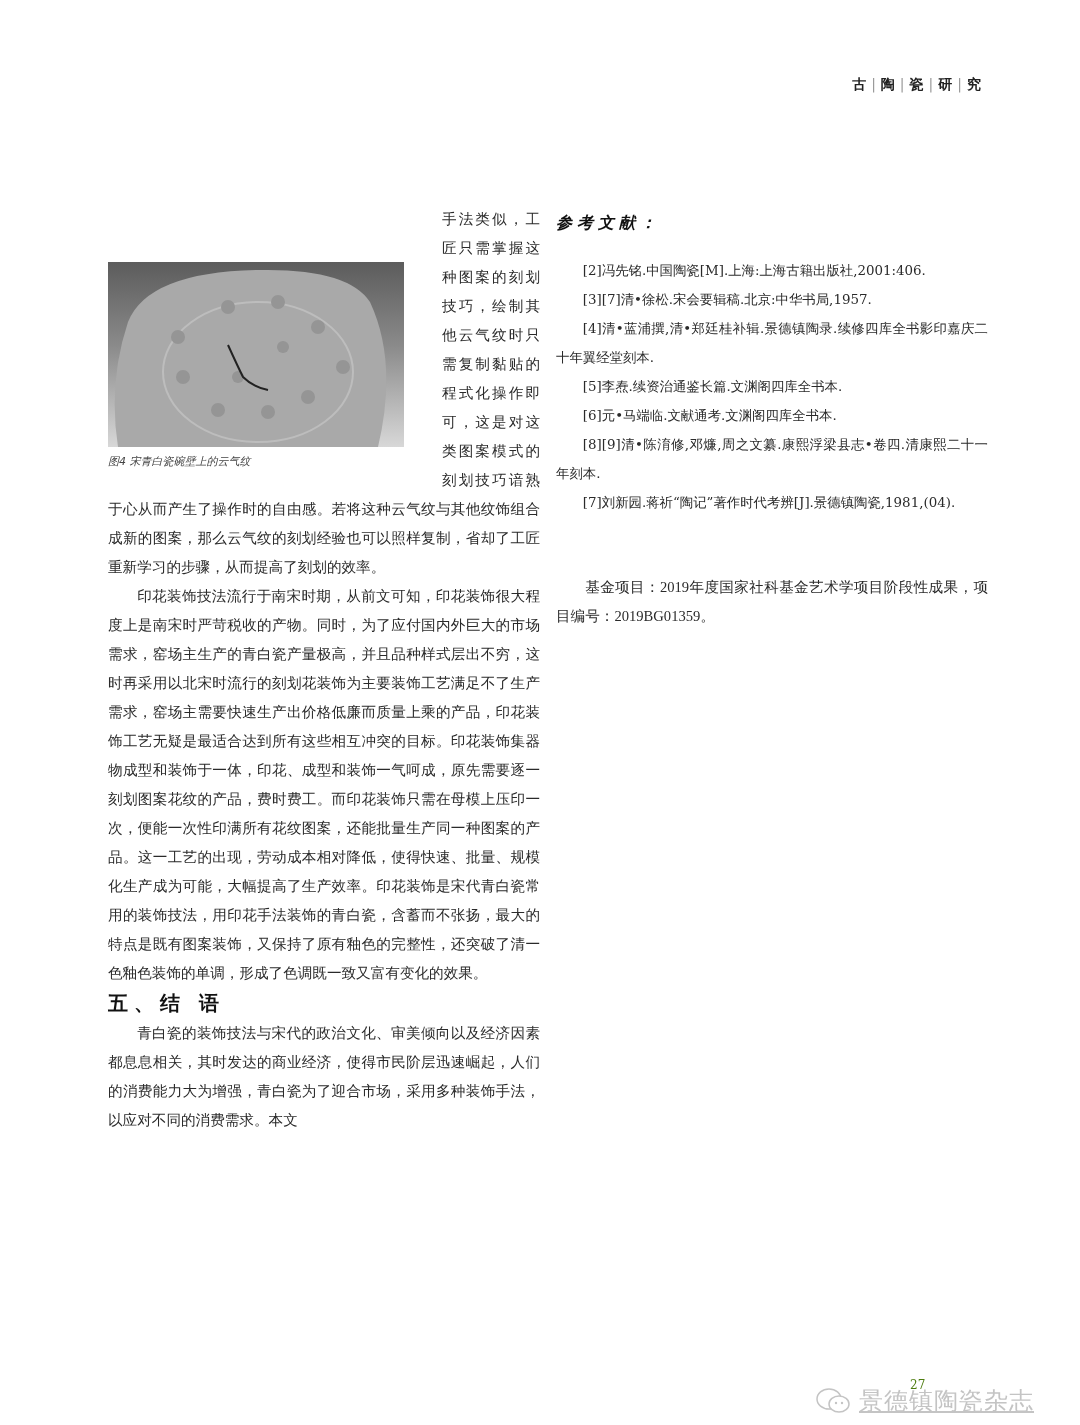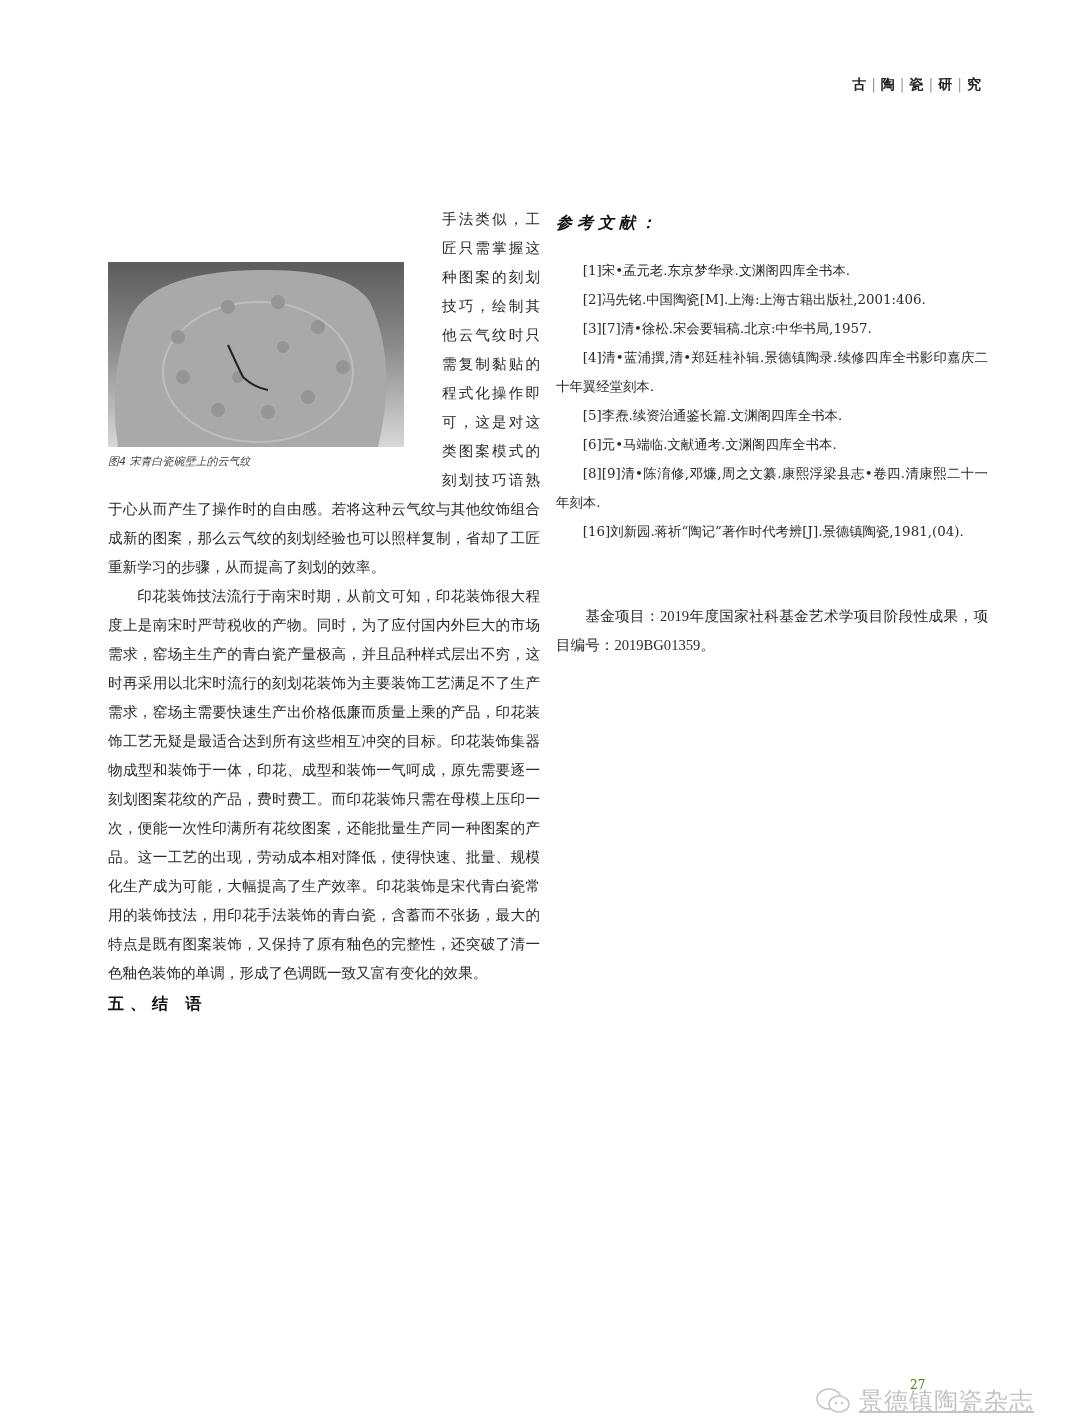--- a/index.html
+++ b/index.html
@@ -19,21 +19,21 @@
     .indent { text-indent: 2em; }
     .figure-wrap { float: left; width: 320px; margin: 8px 14px 0 0; }
     .figure-img {
       width: 296px; height: 185px; position: relative; overflow: hidden;
       background: linear-gradient(180deg, #5c5c5c 0%, #8a8a8a 45%, #d8d8d8 100%);
     }
     .figure-img svg { position: absolute; left: 0; top: 0; }
     .caption { font-size: 11px; line-height: 18px; margin-top: 6px; color: #444;
       font-family: "DejaVu Sans", "Liberation Sans", sans-serif; font-style: italic; }
     .clear { clear: both; }
-    .section-title { font-weight: bold; font-size: 16px; letter-spacing: 6px; margin: 2px 0 0 0;
+    .section-title { font-weight: bold; font-size: 20px; letter-spacing: 6px; margin: 2px 0 0 0;
       font-family: "DejaVu Sans", "Liberation Sans", sans-serif; color: #111; }
     .ref-title { font-weight: bold; font-size: 16px; letter-spacing: 5px; margin: 4px 0 19px 0;
       font-style: italic; font-family: "DejaVu Serif", "Liberation Serif", serif; color: #111; }
     .ref { font-size: 13.4px; line-height: 29px; }
     .fund { margin-top: 56px; font-family: Liberation Serif, serif; }
     .watermark {
       position: absolute; left: 815px; top: 1385px; font-size: 24px; color: #c4c4c4;
       font-family: "DejaVu Sans", "Liberation Sans", sans-serif; letter-spacing: 1px;
       display: flex; align-items: center; gap: 8px; text-decoration: underline;
     }
@@ -68,33 +68,33 @@
         </g>
         <path d="M120 83 Q130 105 135 115 Q145 125 160 128" fill="none" stroke="#222" stroke-width="2"></path>
       </svg>
     </div>
     <div class="caption">图4 宋青白瓷碗壁上的云气纹</div>
   </div>
   <p>手法类似，工匠只需掌握这种图案的刻划技巧，绘制其他云气纹时只需复制黏贴的程式化操作即可，这是对这类图案模式的刻划技巧谙熟于心从而产生了操作时的自由感。若将这种云气纹与其他纹饰组合成新的图案，那么云气纹的刻划经验也可以照样复制，省却了工匠重新学习的步骤，从而提高了刻划的效率。</p>
   <div class="clear"></div>
   <p class="indent">印花装饰技法流行于南宋时期，从前文可知，印花装饰很大程度上是南宋时严苛税收的产物。同时，为了应付国内外巨大的市场需求，窑场主生产的青白瓷产量极高，并且品种样式层出不穷，这时再采用以北宋时流行的刻划花装饰为主要装饰工艺满足不了生产需求，窑场主需要快速生产出价格低廉而质量上乘的产品，印花装饰工艺无疑是最适合达到所有这些相互冲突的目标。印花装饰集器物成型和装饰于一体，印花、成型和装饰一气呵成，原先需要逐一刻划图案花纹的产品，费时费工。而印花装饰只需在母模上压印一次，便能一次性印满所有花纹图案，还能批量生产同一种图案的产品。这一工艺的出现，劳动成本相对降低，使得快速、批量、规模化生产成为可能，大幅提高了生产效率。印花装饰是宋代青白瓷常用的装饰技法，用印花手法装饰的青白瓷，含蓄而不张扬，最大的特点是既有图案装饰，又保持了原有釉色的完整性，还突破了清一色釉色装饰的单调，形成了色调既一致又富有变化的效果。</p>
   <div class="section-title">五、结 语</div>
+  <p class="indent">青白瓷的装饰技法与宋代的政治文化、审美倾向以及经济因素都息息相关，其时发达的商业经济，使得市民阶层迅速崛起，人们的消费能力大为增强，青白瓷为了迎合市场，采用多种装饰手法，以应对不同的消费需求。本文</p>
 </div>
 
 <div class="col right">
   <div class="ref-title">参考文献：</div>
   <div>
-    <p class="ref indent">[1]宋•孟元老.东京梦华录.文渊阁四库全书本.</p>
     <p class="ref indent">[2]冯先铭.中国陶瓷[M].上海:上海古籍出版社,2001:406.</p>
     <p class="ref indent">[3][7]清•徐松.宋会要辑稿.北京:中华书局,1957.</p>
     <p class="ref indent">[4]清•蓝浦撰,清•郑廷桂补辑.景德镇陶录.续修四库全书影印嘉庆二十年翼经堂刻本.</p>
     <p class="ref indent">[5]李焘.续资治通鉴长篇.文渊阁四库全书本.</p>
     <p class="ref indent">[6]元•马端临.文献通考.文渊阁四库全书本.</p>
     <p class="ref indent">[8][9]清•陈淯修,邓燫,周之文纂.康熙浮梁县志•卷四.清康熙二十一年刻本.</p>
-    <p class="ref indent">[16]刘新园.蒋祈“陶记”著作时代考辨[J].景德镇陶瓷,1981,(04).</p>
+    <p class="ref indent">[7]刘新园.蒋祈“陶记”著作时代考辨[J].景德镇陶瓷,1981,(04).</p>
   </div>
   <p class="indent fund"><span>基金项目：</span><span>2019年度国家社科基金艺术学项目阶段性成果，项目编号：2019BG01359。</span></p>
 </div>
 
 <div class="page-num">27</div>
 
 <div class="watermark">
   <span>
     <svg width="36" height="28" viewBox="0 0 36 28">
       <ellipse cx="14" cy="12" rx="12" ry="10" fill="none" stroke="#c4c4c4" stroke-width="1.5"></ellipse>

